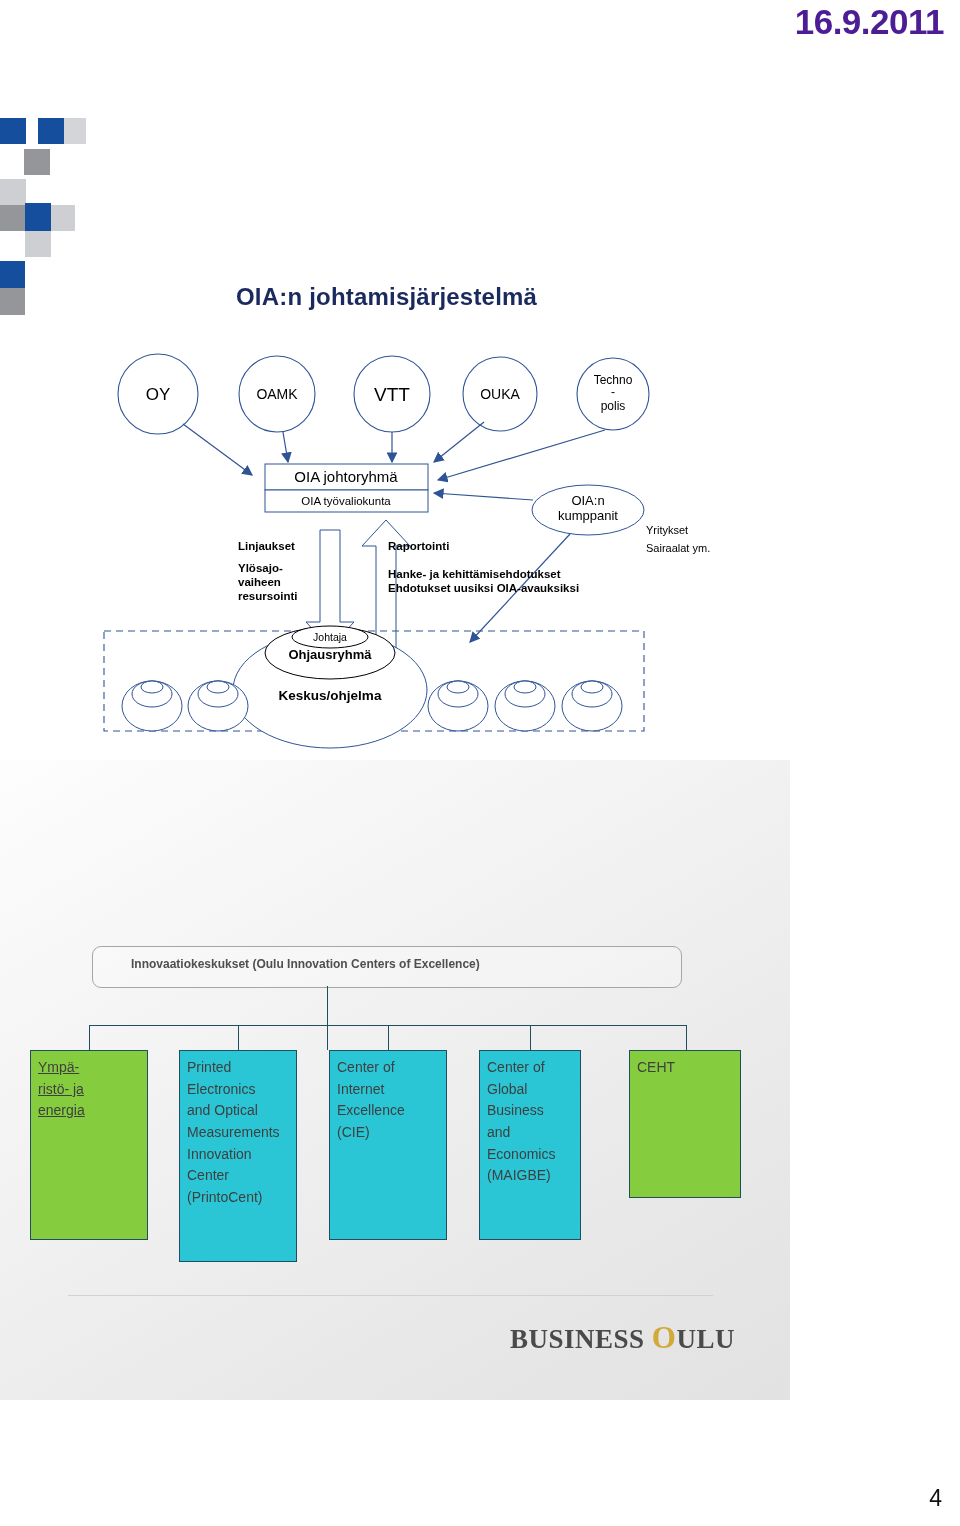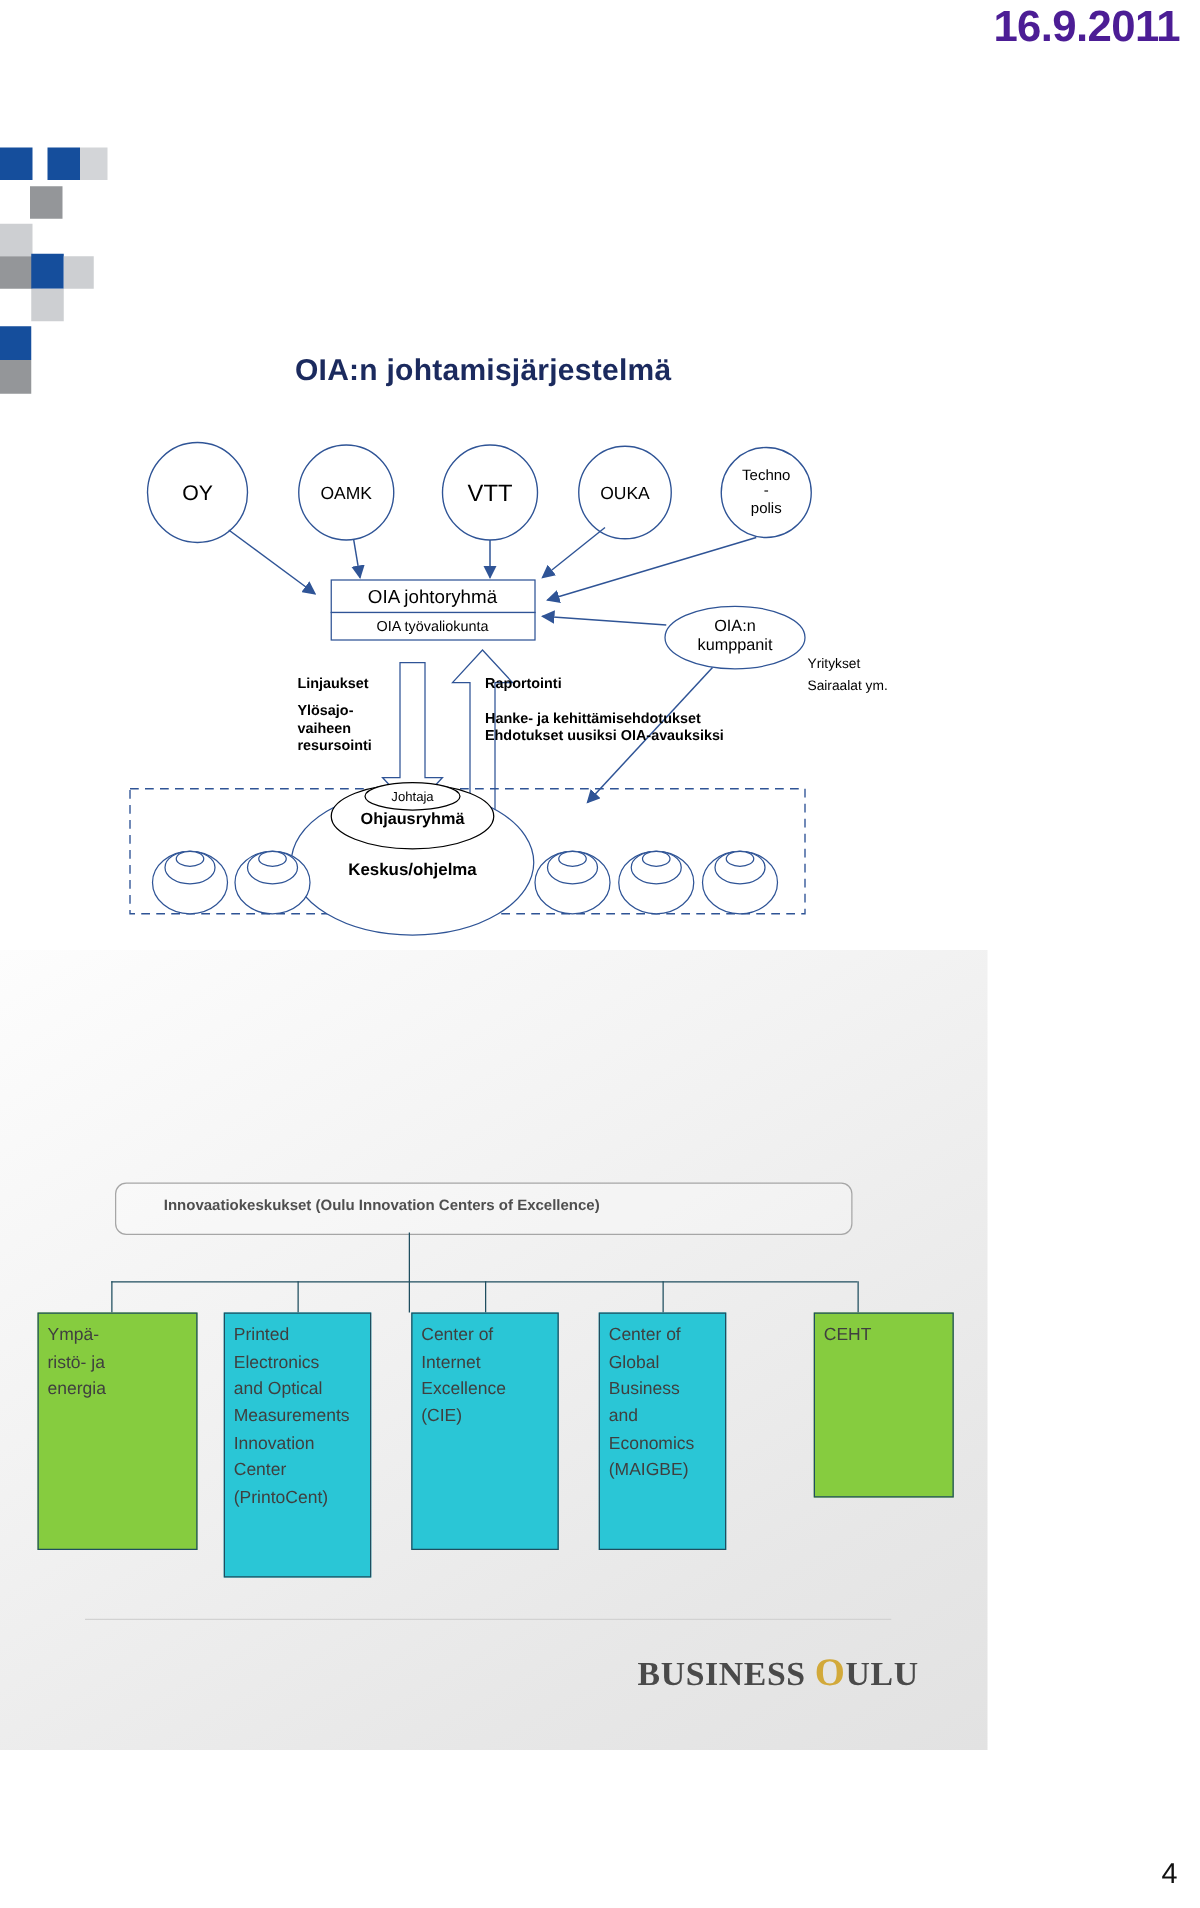--- a/index.html
+++ b/index.html
@@ -217,21 +217,21 @@
   </div>
 
   <div class="connector" style="left:327px;top:226px;height:64px;"></div>
   <div class="connector" style="left:89px;top:265px;width:597px;height:1px;"></div>
   <div class="connector" style="left:89px;top:265px;height:25px;"></div>
   <div class="connector" style="left:238px;top:265px;height:25px;"></div>
   <div class="connector" style="left:388px;top:265px;height:25px;"></div>
   <div class="connector" style="left:530px;top:265px;height:25px;"></div>
   <div class="connector" style="left:686px;top:265px;height:25px;"></div>
 
-  <div class="center-box" style="left:30px;width:128px;height:190px;background:#86cc3f;">
+  <div class="center-box" style="left:30px;width:118px;height:190px;background:#86cc3f;text-decoration:underline;">
     <span class="lbl">Ympä-
 ristö- ja
 energia</span>
   </div>
   <div class="center-box" style="left:179px;width:118px;height:212px;background:#2ac6d6;">
     <span class="lbl">Printed
 Electronics
 and Optical
 Measurements
 Innovation
@@ -245,21 +245,21 @@
 (CIE)</span>
   </div>
   <div class="center-box" style="left:479px;width:102px;height:190px;background:#2ac6d6;">
     <span class="lbl">Center of
 Global
 Business
 and
 Economics
 (MAIGBE)</span>
   </div>
-  <div class="center-box" style="left:629px;width:112px;height:148px;background:#86cc3f;margin-left:22px;">
+  <div class="center-box" style="left:629px;width:112px;height:148px;background:#86cc3f;">
     <span class="lbl">CEHT</span>
   </div>
 
   <div class="abs" id="divider"></div>
 
   <div class="abs" id="business-oulu">
     <span>BUSINESS </span><span class="o-mark">O</span><span>ULU</span>
   </div>
 </div>
 

